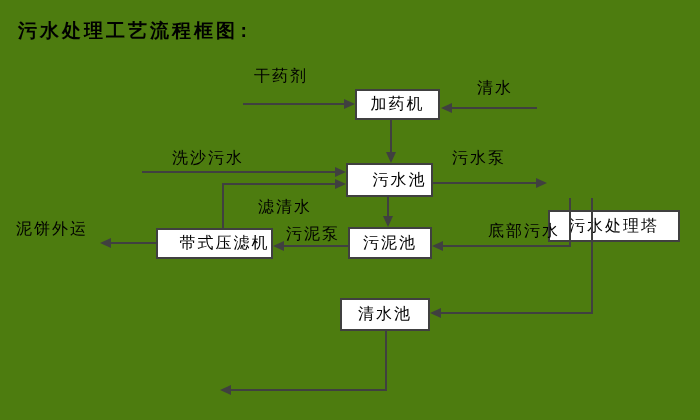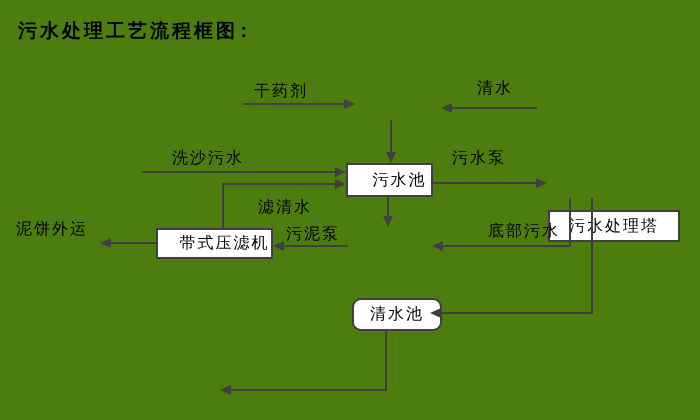--- a/index.html
+++ b/index.html
@@ -30,26 +30,28 @@
   .ar.l { border-top:5px solid transparent; border-bottom:5px solid transparent; border-right:11px solid #404040; }
   .ar.d { border-left:5px solid transparent; border-right:5px solid transparent; border-top:11px solid #404040; }
 </style>
 </head>
 <body>
 
 <div class="canvas">
 
   <div class="title">污水处理工艺流程框图:</div>
 
+  <div class="node" style="left:355px; top:89px;  width:85px;  height:31px;">加药机</div>
   <div class="node" style="left:346px; top:163px; width:87px;  height:34px;padding-left:20px;">污水池</div>
   <div class="node" style="left:548px; top:166px; width:132px; height:32px;margin-top:44px;">污水处理塔</div>
   <div class="node" style="left:156px; top:228px; width:117px; height:31px;padding-left:20px;">带式压滤机</div>
-  <div class="node" style="left:352px; top:298px; width:90px;  height:33px;border-radius:9px;">清水池</div>
+  <div class="node" style="left:348px; top:227px; width:84px;  height:32px;">污泥池</div>
+  <div class="node" style="left:340px; top:298px; width:90px;  height:33px;">清水池</div>
 
-  <div class="lbl" style="left:254px; top:84px;">干药剂</div>
+  <div class="lbl" style="left:254px; top:69px;">干药剂</div>
   <div class="lbl" style="left:477px; top:81px;">清水</div>
   <div class="lbl" style="left:172px; top:151px;">洗沙污水</div>
   <div class="lbl" style="left:258px; top:200px;">滤清水</div>
   <div class="lbl" style="left:452px; top:151px;">污水泵</div>
   <div class="lbl" style="left:286px; top:227px;">污泥泵</div>
   <div class="lbl" style="left:16px;  top:222px;">泥饼外运</div>
   <div class="lbl" style="left:443px; top:224px;margin-left:45px;">底部污水</div>
 
   <div class="ln" style="left:243px; top:103px; width:101px; height:2px;"></div>
   <div class="ar r" style="left:344px; top:99px;"></div>

